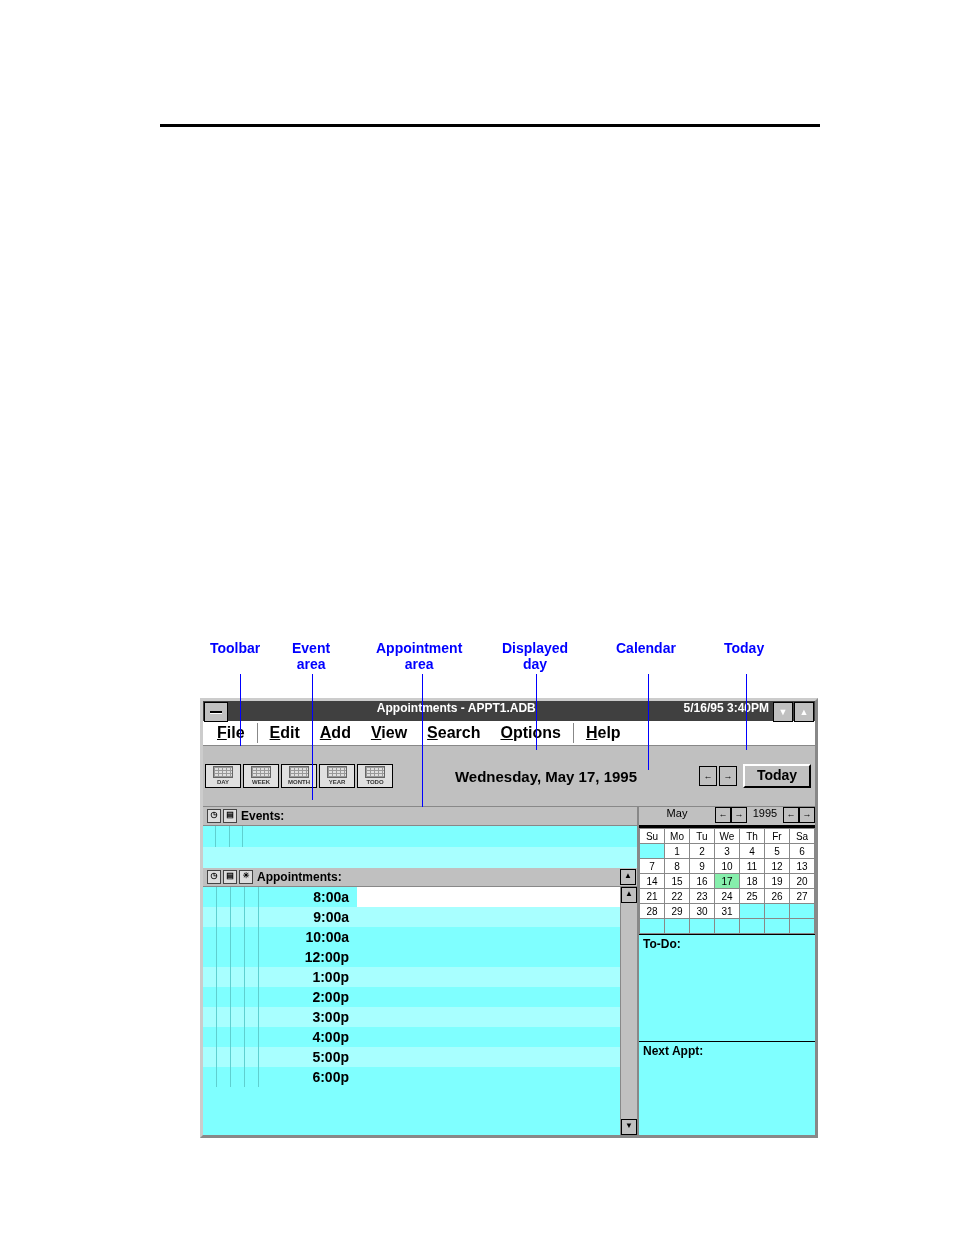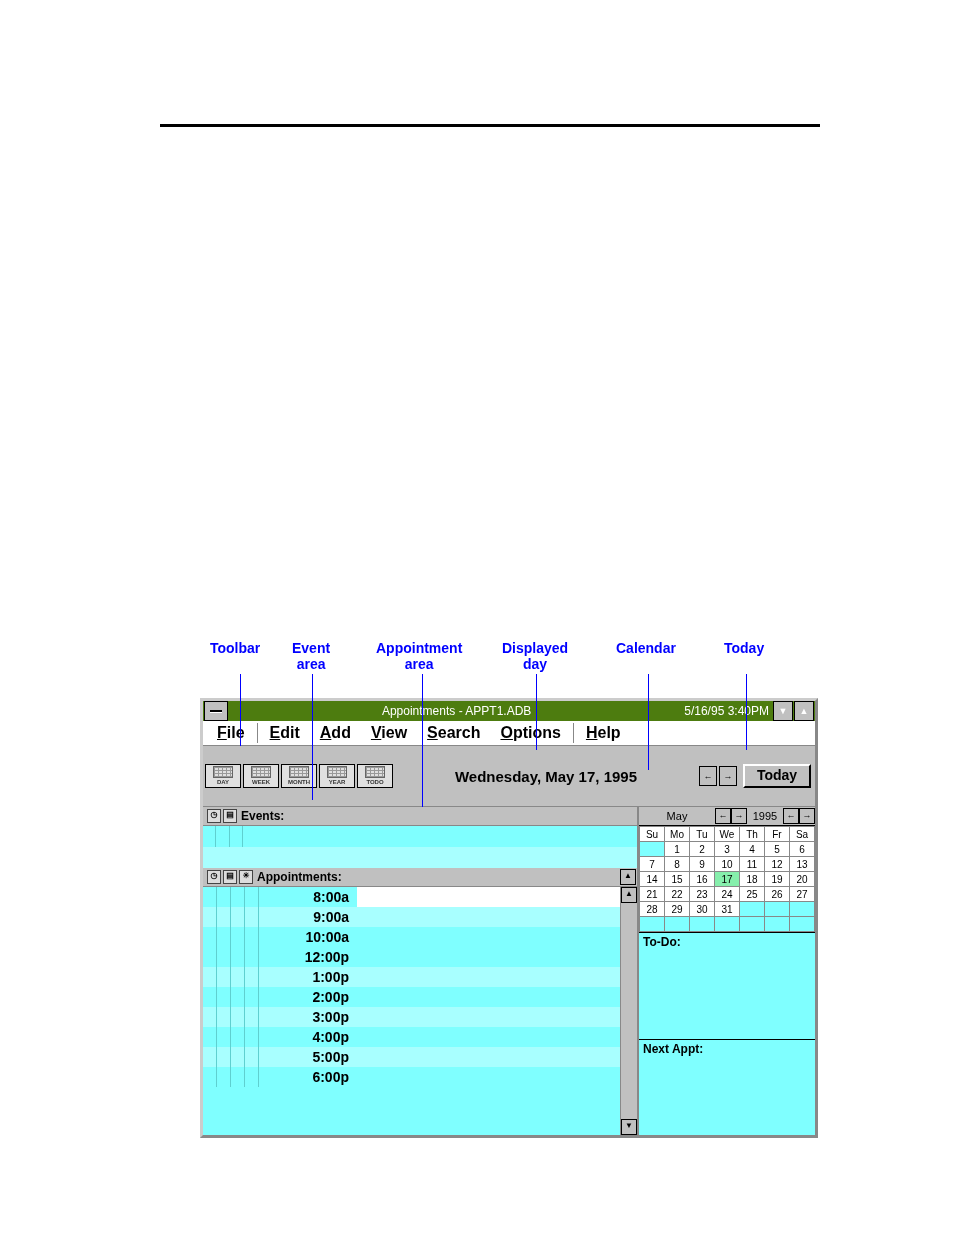--- a/index.html
+++ b/index.html
@@ -7,21 +7,21 @@
   .hr{position:absolute;left:160px;top:124px;width:660px;border-top:3px solid #000}
   .figure{position:absolute;left:200px;top:640px;width:618px}
 
   
   .labels{position:relative;height:58px;font-family:Arial,Helvetica,sans-serif;font-size:14px;font-weight:bold;color:#00f}
   .lbl{position:absolute;top:0;text-align:center;line-height:16px}
   .lead{position:absolute;width:1px;background:#00f;top:34px}
 
   
   .win{border:3px solid #888;border-top-color:#ccc;border-left-color:#ccc;background:#c0c0c0;font-family:"MS Sans Serif",Arial,Helvetica,sans-serif;font-size:12px}
-  .titlebar{background:#4d7c0f;color:#fff;font-weight:normal;height:20px;display:flex;align-items:center}
+  .titlebar{background:#404040;color:#fff;font-weight:bold;height:20px;display:flex;}
   .sysbox{width:22px;height:18px;margin:1px;background:#c0c0c0;border:1px solid #000;display:flex;align-items:center;justify-content:center}
   .sysbox span{width:12px;height:2px;background:#000;box-shadow:0 1px 0 #fff}
   .tbtn{width:18px;height:18px;margin:1px 1px 1px 0;background:#c0c0c0;border:1px solid #000;display:flex;align-items:center;justify-content:center;font-size:9px}
   .title-text{flex:1;text-align:center}
   .title-right{margin-right:4px}
 
   .menubar{background:#fff;display:flex;padding:2px 4px;border-bottom:1px solid #888;font-size:16px;font-weight:bold}
   .menuitem{padding:1px 10px}
   .menuitem u{text-decoration:underline}
   .menubar .sep{width:1px;background:#888;margin:0 2px}
@@ -55,21 +55,21 @@
 
   .apptline{height:20px;display:flex;align-items:center;position:relative}
   .apptline.alt{background:#a8ffff}
   .apptline .cols{width:56px;height:100%;display:flex}
   .apptline .cols div{flex:1;border-right:1px solid #5fd0d0}
   .apptline .time{width:90px;font-weight:bold;font-size:14px;text-align:right;padding-right:8px}
   .apptline .slot{flex:1;height:100%}
   .apptline.first .slot{background:#fff}
 
   
-  .calhead{height:18px;display:flex;align-items:center;border-bottom:1px solid #000000;background:#c0c0c0;font-size:11px}
+  .calhead{height:18px;display:flex;border-bottom:3px solid #000000;background:#c0c0c0;font-size:11px}
   .calhead .m{flex:1;text-align:center}
   .calhead .nav{width:14px;height:14px;border:1px solid #000;background:#c0c0c0;font-size:9px;text-align:center;line-height:12px}
   .calhead .y{width:36px;text-align:center}
   .caltable{width:100%;border-collapse:collapse;background:#fff;font-size:10px}
   .caltable th,.caltable td{border:1px solid #888;text-align:center;height:14px;padding:0;width:14.28%}
   .caltable th{background:#fff;font-weight:normal}
   .caltable td.out{background:#7fffff}
   .caltable td.sel{background:#86efac}
   .subpanel{border-top:1px solid #000;padding:2px 4px;font-weight:bold;font-size:12px;height:40px}
   .subpanel.todo{height:102px}

